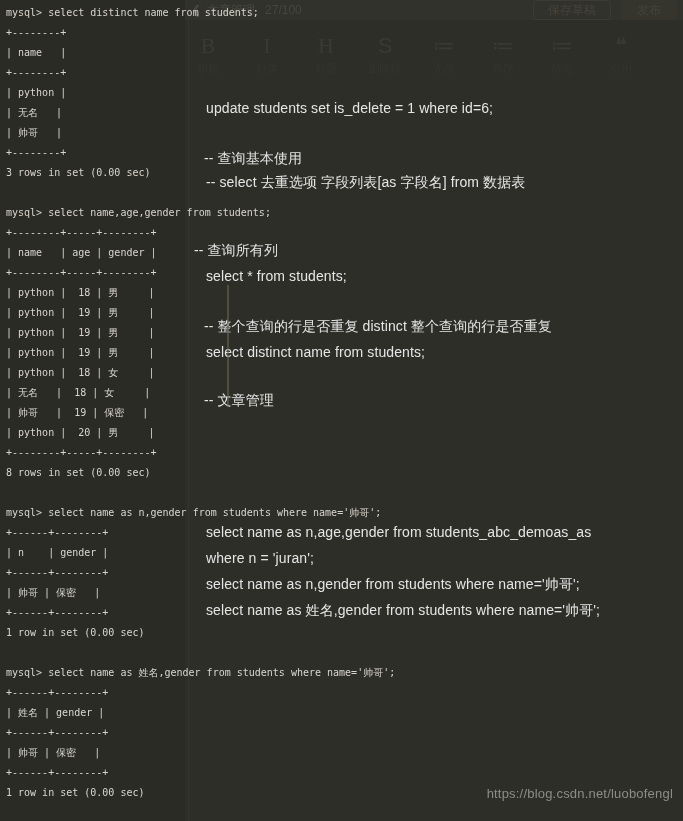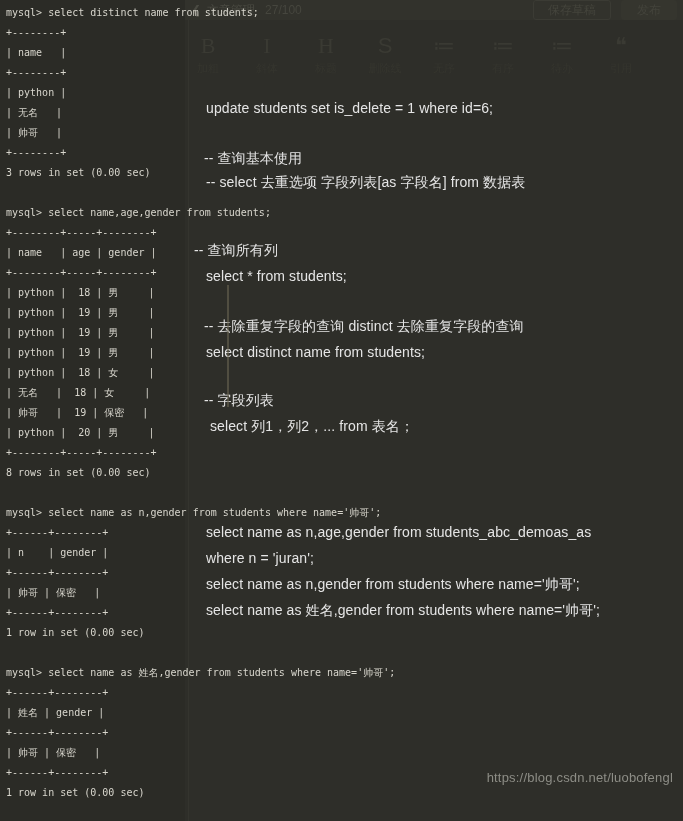--- a/index.html
+++ b/index.html
@@ -155,21 +155,21 @@
     line-height: 20px;
     color: #d8d6cd;
     white-space: pre;
     letter-spacing: 0px;
   }
 
   
   .watermark {
     position: absolute;
     right: 10px;
-    bottom: 36px;
+    bottom: 20px;
     color: #8d8d86;
     font-family: "Liberation Sans", sans-serif;
     font-size: 13px;
     letter-spacing: 0.2px;
   }
 </style>
 </head>
 <body>
 
 <div id="root">
@@ -220,24 +220,23 @@
         <span class="cap">引用</span>
       </div>
     </div>
 
     <div class="code-area">
       <div class="code-line comment" style="left:16px;top:14px">update students set is_delete = 1 where id=6;</div>
       <div class="code-line comment" style="left:14px;top:64px">-- 查询基本使用</div>
       <div class="code-line comment" style="left:16px;top:88px">-- select 去重选项 字段列表[as 字段名] from 数据表</div>
       <div class="code-line comment" style="left:4px;top:156px">-- 查询所有列</div>
       <div class="code-line comment" style="left:16px;top:182px">select * from students;</div>
-      <div class="code-line comment" style="left:14px;top:232px">-- 去除重复字段的查询  distinct 去除重复字段的查询</div>
+      <div class="code-line comment" style="left:14px;top:232px">-- 整个查询的行是否重复  distinct 整个查询的行是否重复</div>
       <div class="code-line comment" style="left:16px;top:258px">select distinct name from students;</div>
-      <div class="code-line comment" style="left:14px;top:306px">-- 字段列表</div>
-      <div class="code-line comment" style="left:20px;top:332px">select 列1，列2，... from 表名；</div>
+      <div class="code-line comment" style="left:14px;top:306px">-- 文章管理</div>
       <div class="code-line comment" style="left:16px;top:438px">select name as n,age,gender from students_abc_demoas_as</div>
       <div class="code-line comment" style="left:16px;top:464px">where n = 'juran';</div>
       <div class="code-line comment" style="left:16px;top:490px">select name as n,gender from students where name='帅哥';</div>
       <div class="code-line comment" style="left:16px;top:516px">select name as 姓名,gender from students where name='帅哥';</div>
     </div>
 
     <div class="caret"></div>
     <div class="bg-divider"></div>
   </div>
 

